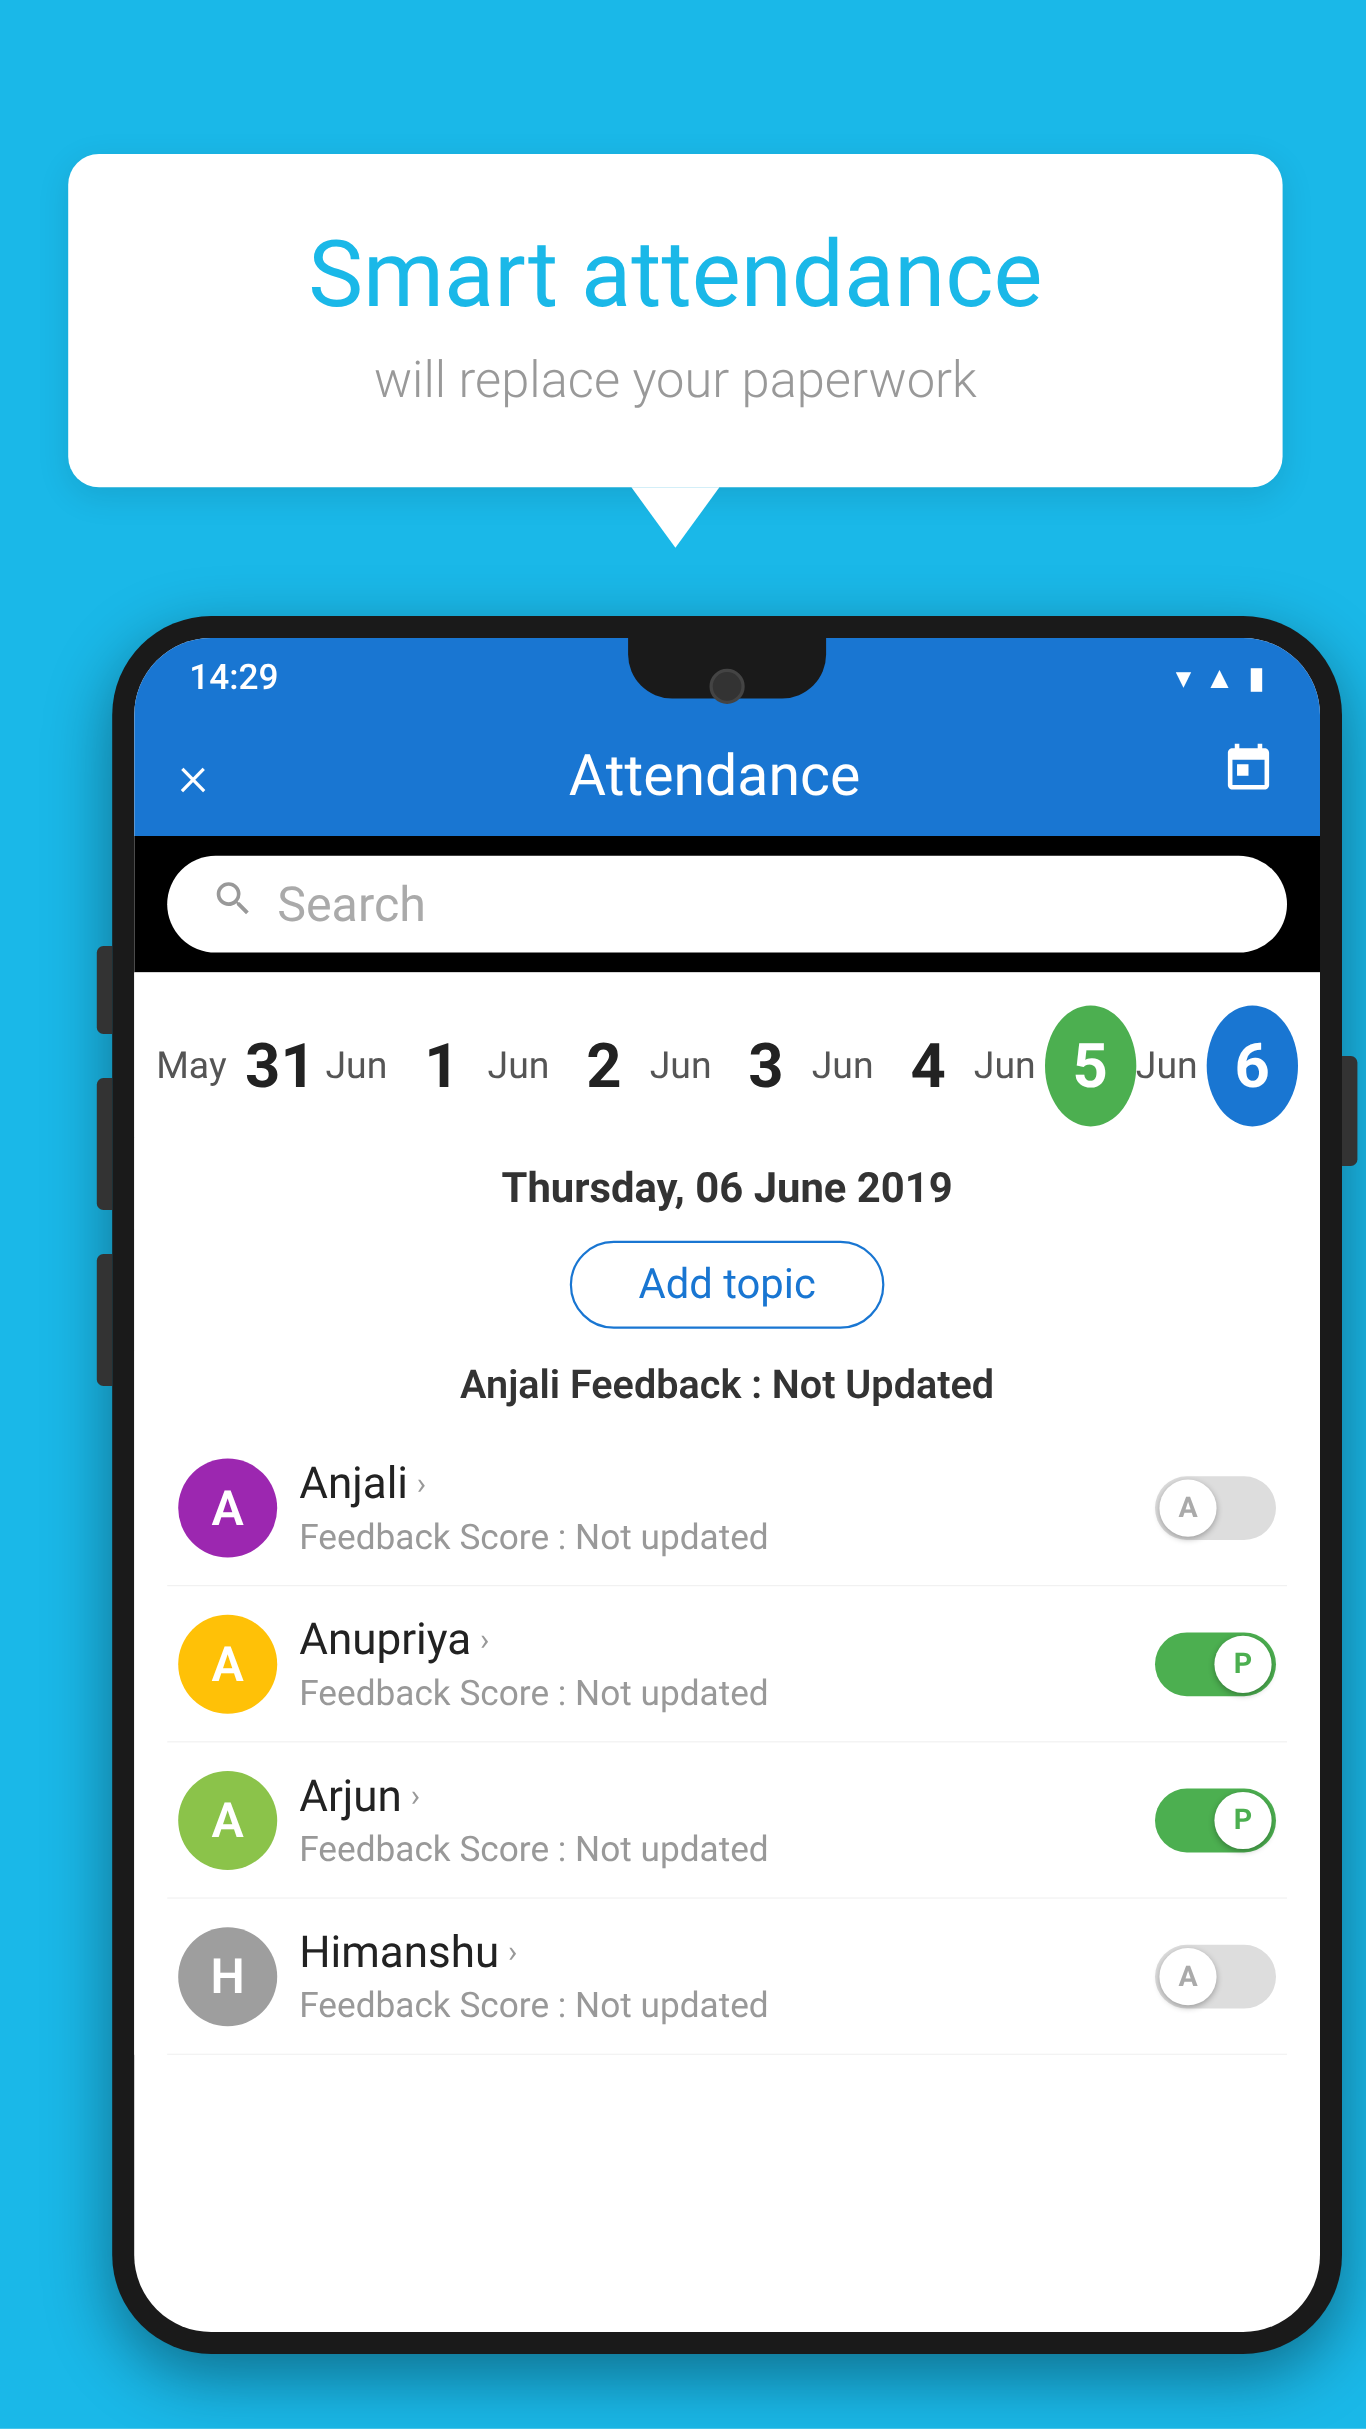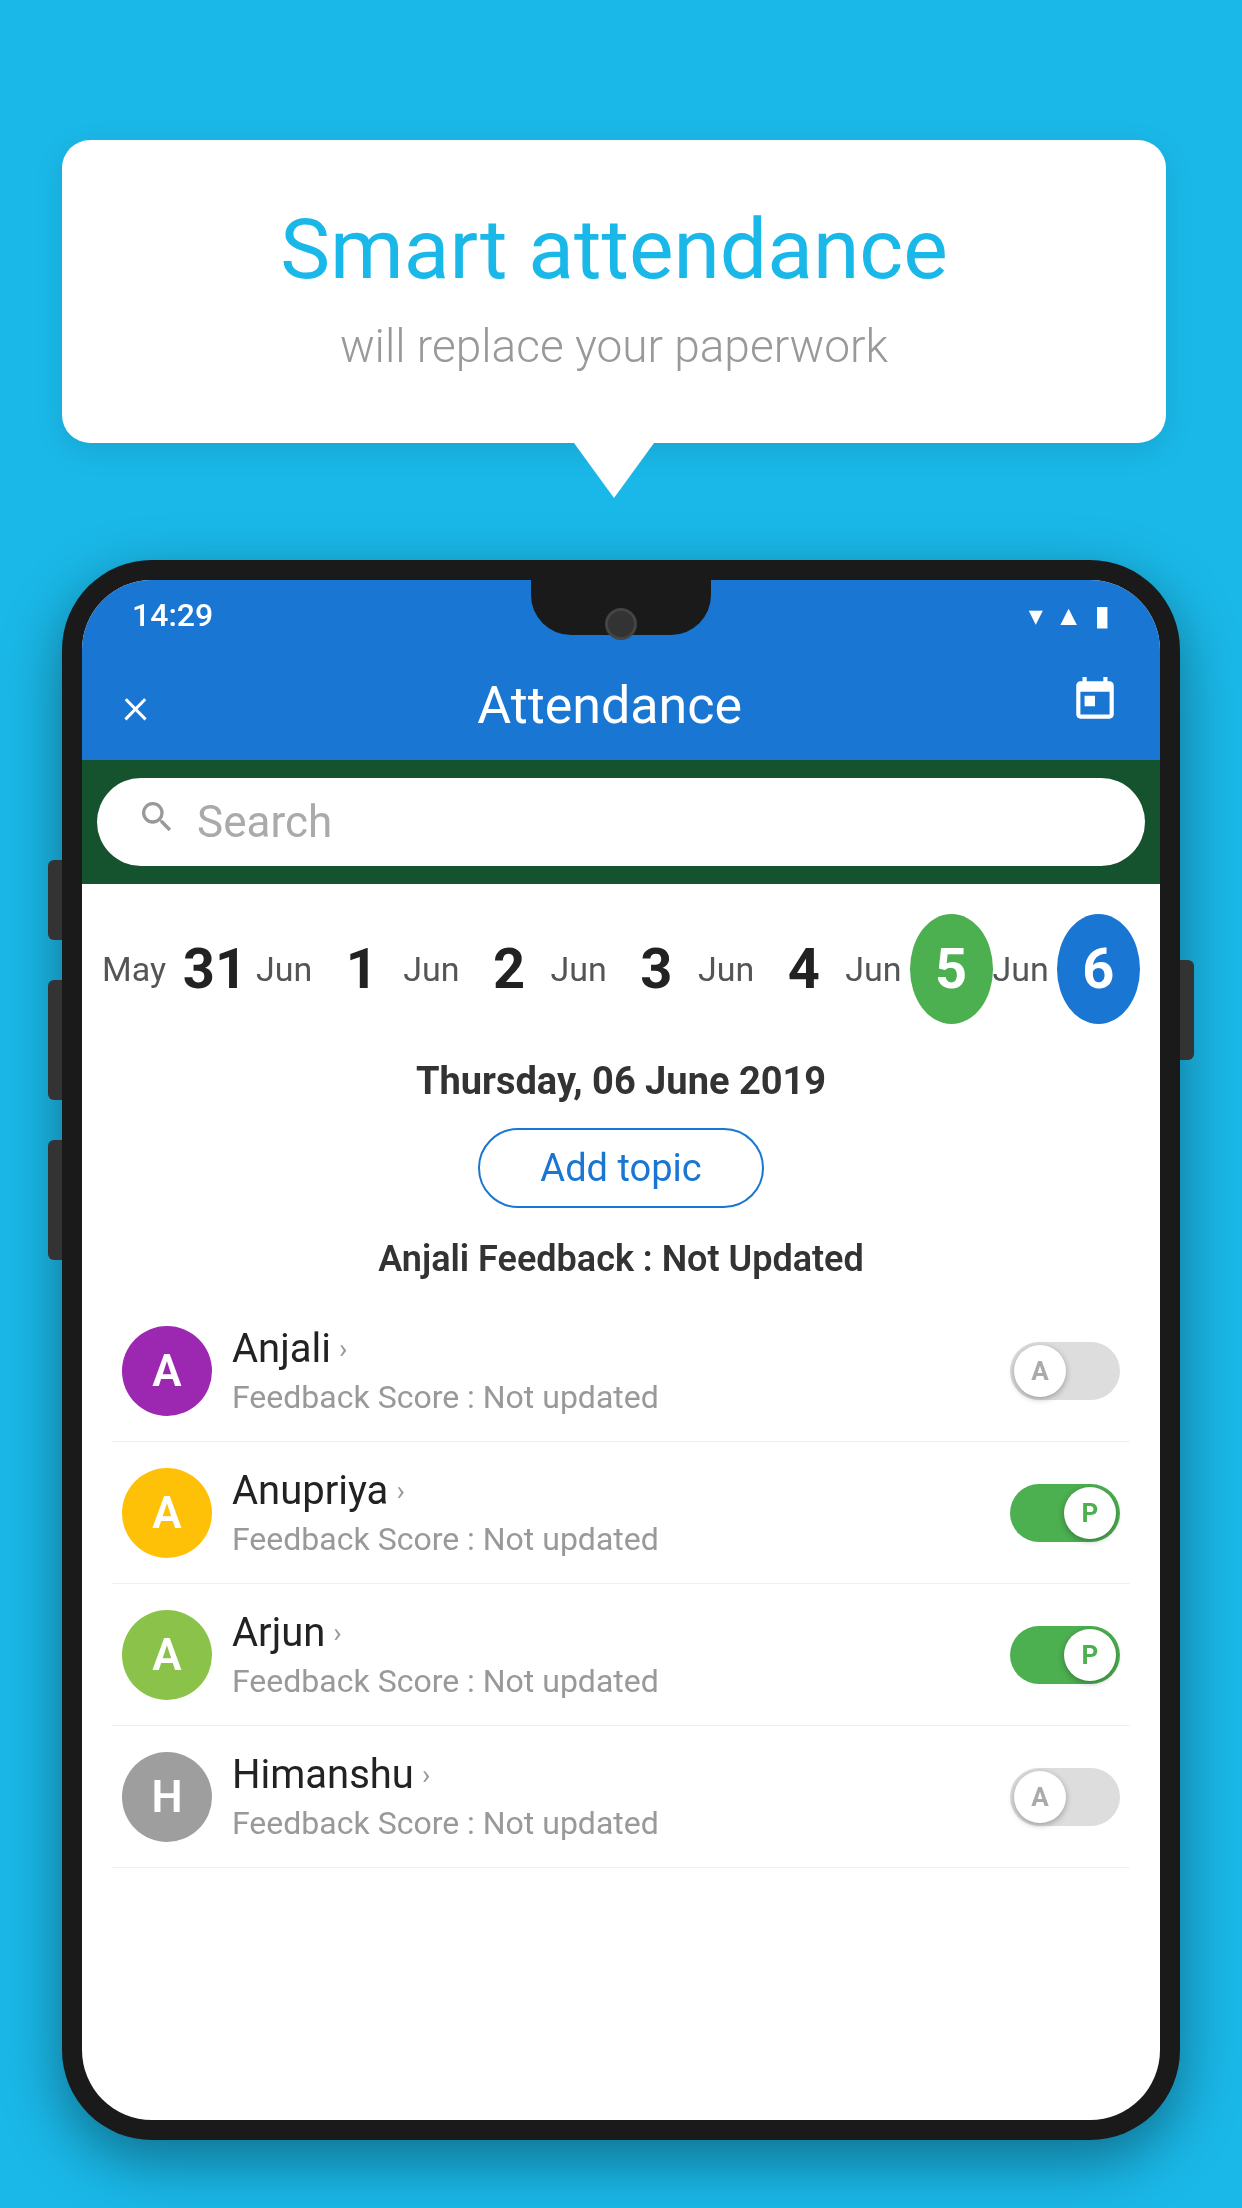--- a/index.html
+++ b/index.html
@@ -55,20 +55,21 @@
       bottom: 0;
     }
     .phone {
       background: #1a1a1a;
       border-radius: 90px;
       padding: 20px;
       position: relative;
       width: 100%;
       height: 1580px;
       box-shadow: 0 20px 60px rgba(0,0,0,0.4);
+      margin-left: 40px;
     }
     
     .phone-notch {
       position: absolute;
       top: 20px;
       left: 50%;
       transform: translateX(-50%);
       width: 180px;
       height: 55px;
       background: #1a1a1a;
@@ -141,22 +142,22 @@
       font-size: 52px;
       font-weight: 400;
     }
     .app-bar-calendar {
       color: white;
       font-size: 46px;
     }
 
     
     .search-bar-container {
-      background: #14532d;
-      padding: 18px 15px;
+      background: #000000;
+      padding: 18px 30px;
     }
     .search-bar {
       background: white;
       border-radius: 50px;
       display: flex;
       align-items: center;
       padding: 18px 40px;
       gap: 20px;
     }
     .search-icon {

